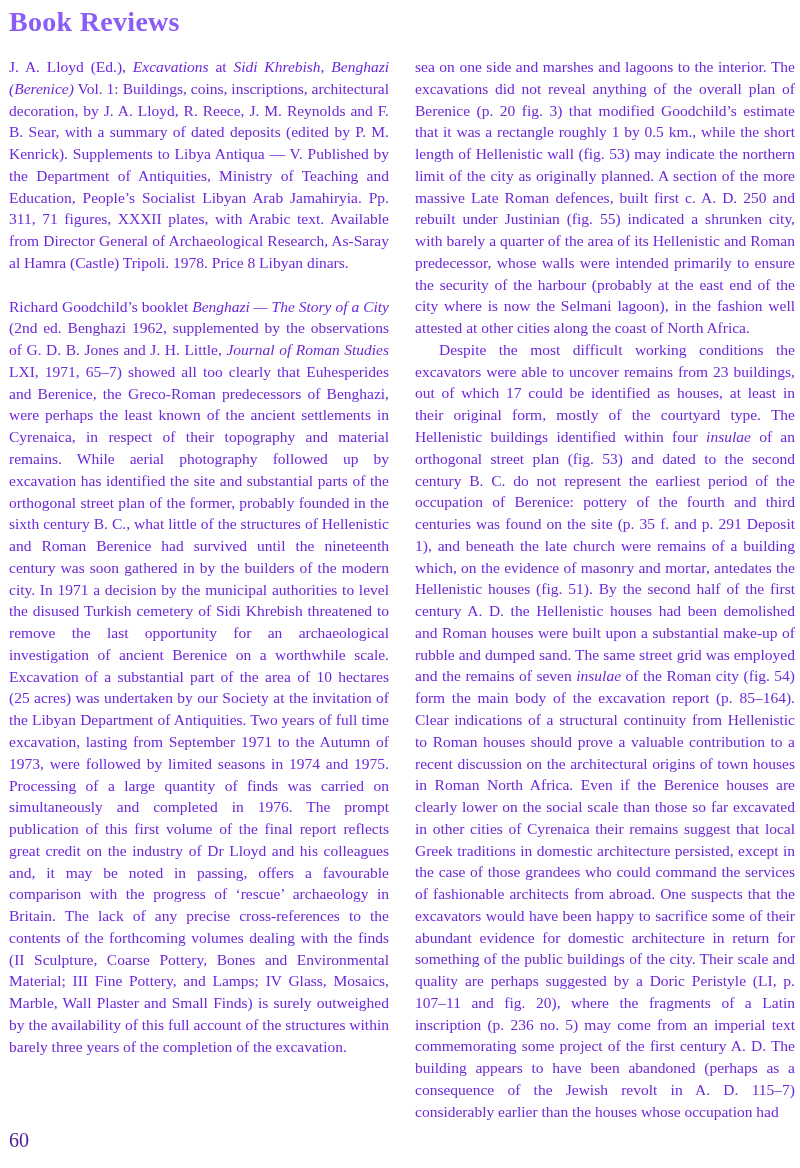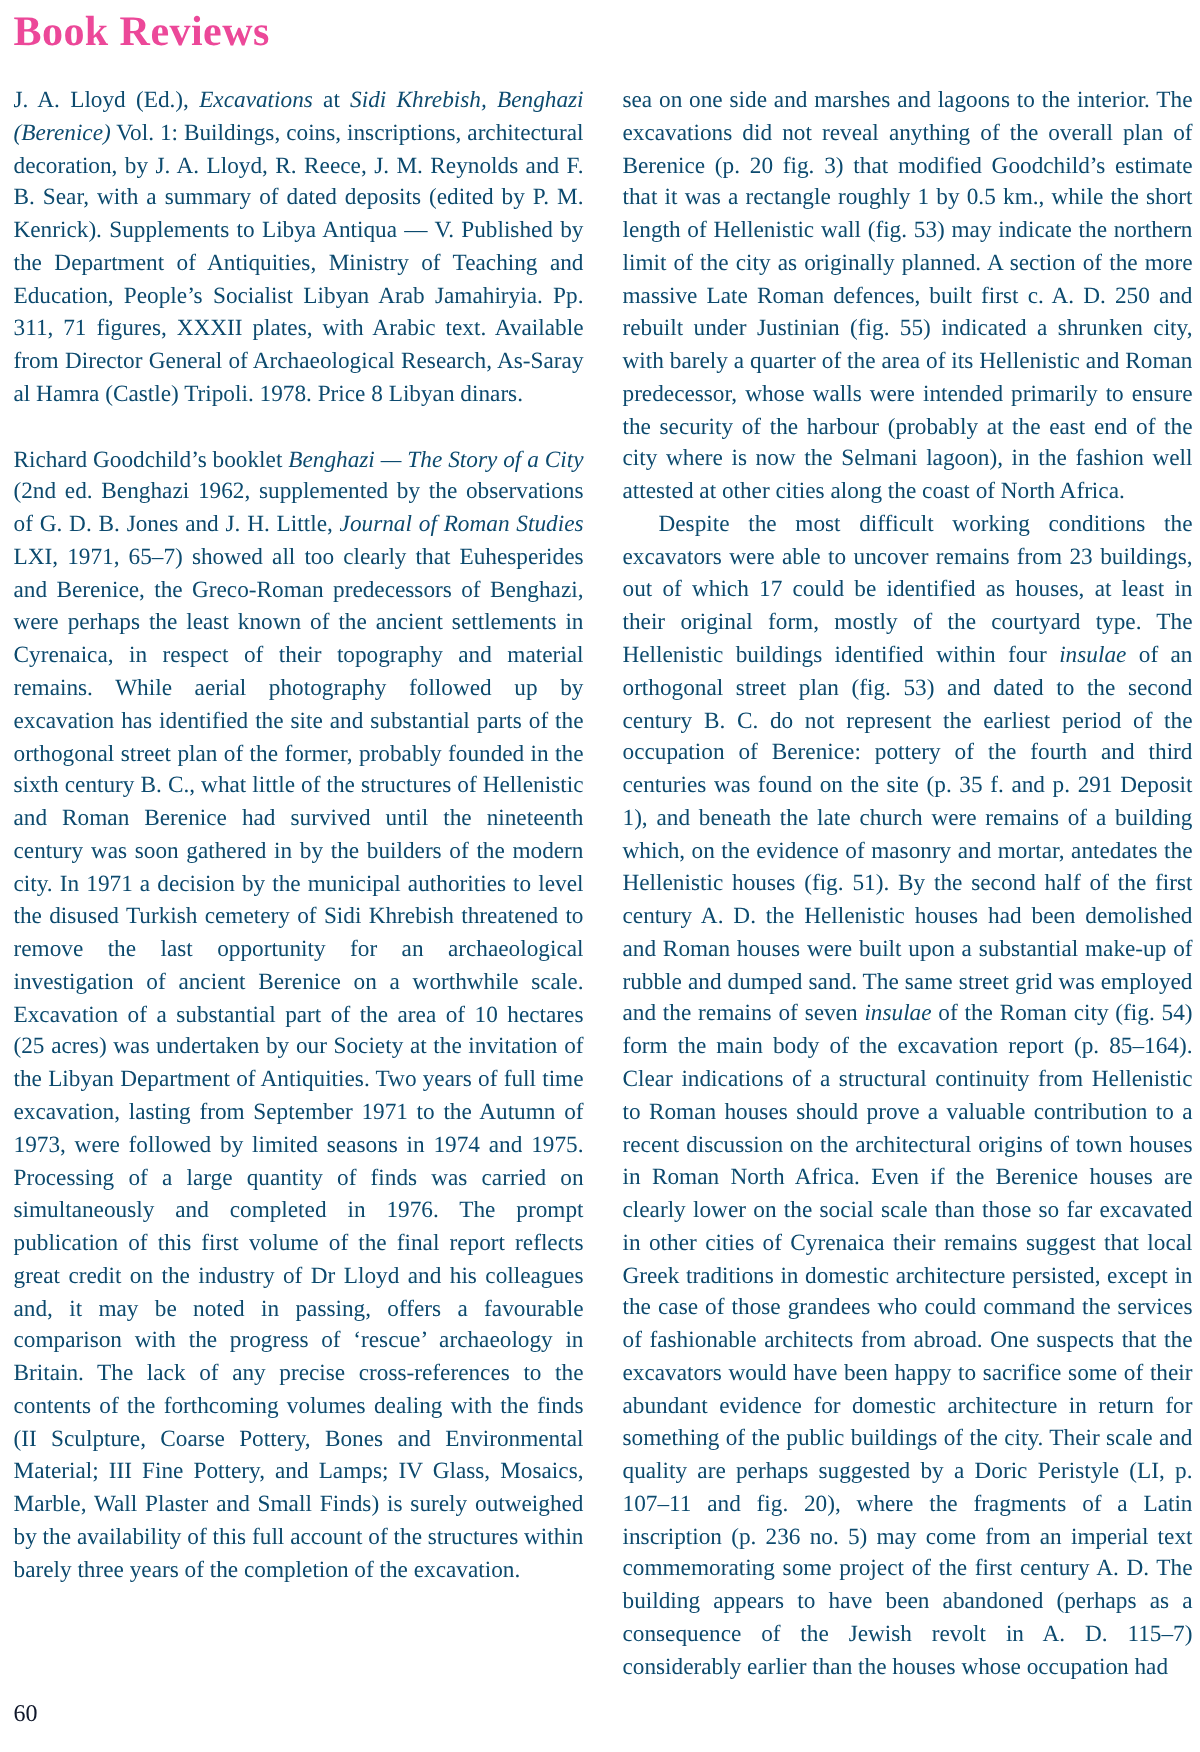--- a/index.html
+++ b/index.html
@@ -20,53 +20,53 @@
     width: 800px;
     height: 1168px;
     padding: 6px 5px 0 9px;
     position: relative;
   }
   .title {
     font-size: 28px;
     font-weight: 700;
     margin: 0 0 18px 0;
     letter-spacing: 0.3px;
-    color: #ec4899;
+    color: #8b5cf6;
   }
   .columns {
     display: flex;
     gap: 26px;
     align-items: flex-start;
   }
   .col {
     width: 380px;
     font-size: 15.5px;
     line-height: 1.405;
     text-align: justify;
-    color: #0c4a6e;
+    color: #6d28d9;
   }
   .para {
     margin: 0;
     padding: 0;
   }
   .para.gap-after {
     margin-bottom: 22px;
   }
   .para.indent {
     text-indent: 24px;
   }
   .it {
     font-style: italic;
   }
   .pageno {
     position: absolute;
     left: 9px;
     bottom: 16px;
-    font-size: 16px;
-    color: #0f172a;
+    font-size: 20px;
+    color: #4c1d95;
   }
 </style>
 </head>
 <body>
 
 <div class="page">
   <h1 class="title">Book Reviews</h1>
 
   <div class="columns">
     <div class="col" id="col-left">

